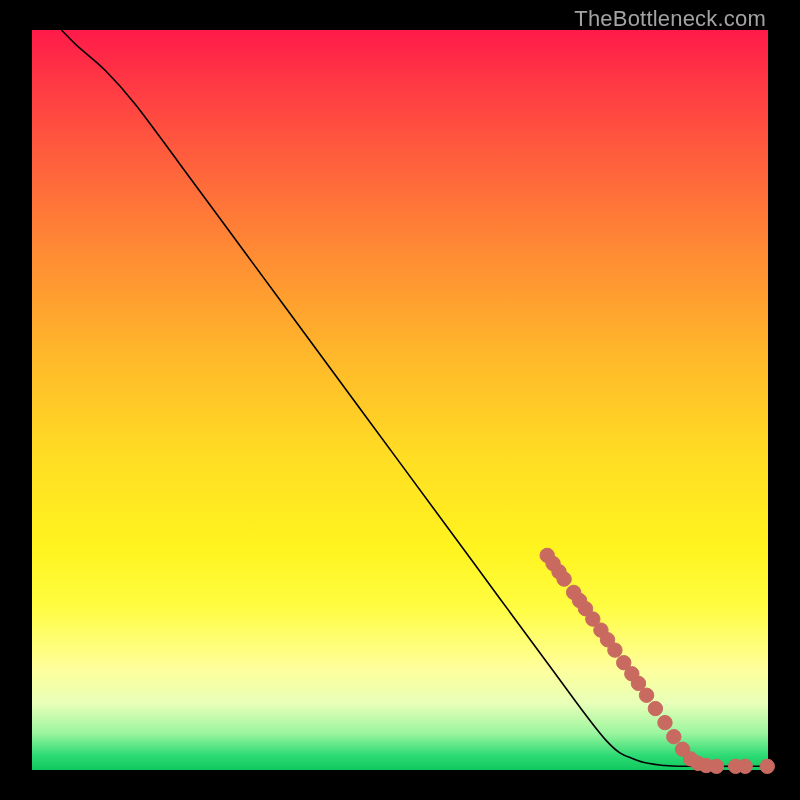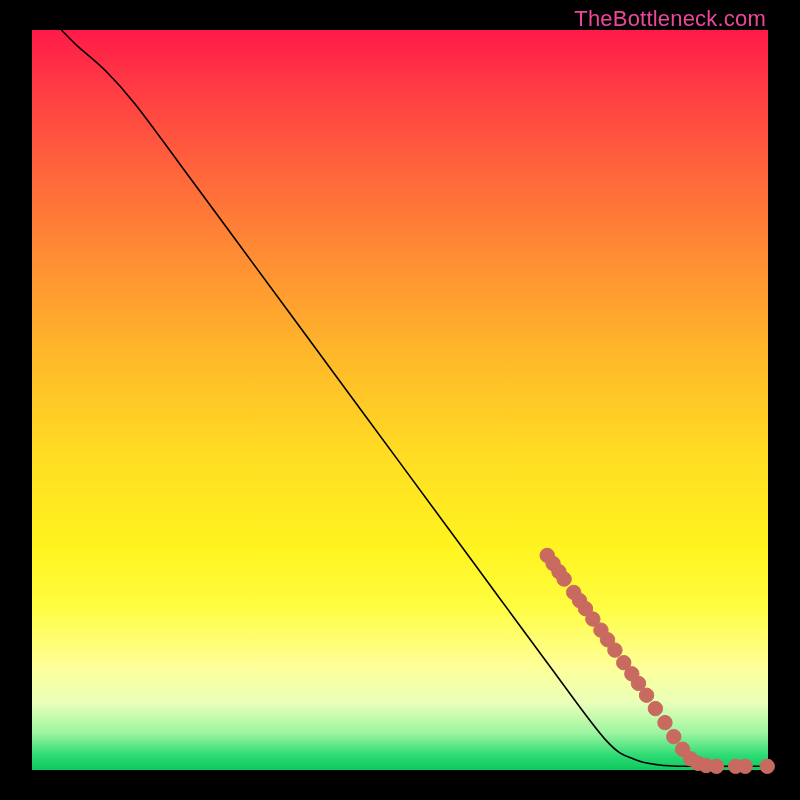--- a/index.html
+++ b/index.html
@@ -30,21 +30,21 @@
       #e8ffb8 91%,
       #9cf5a0 95%,
       #2edb74 98%,
       #0fc85f 100%
     );
   }
   .attrib {
     position: absolute;
     top: 6px;
     right: 34px;
-    color: #ec4899;
+    color: #a3a3a3;
     font-size: 22px;
     font-weight: 500;
     letter-spacing: 0.2px;
   }
   svg {
     position: absolute;
     left: 0;
     top: 0;
     width: 736px;
     height: 740px;

